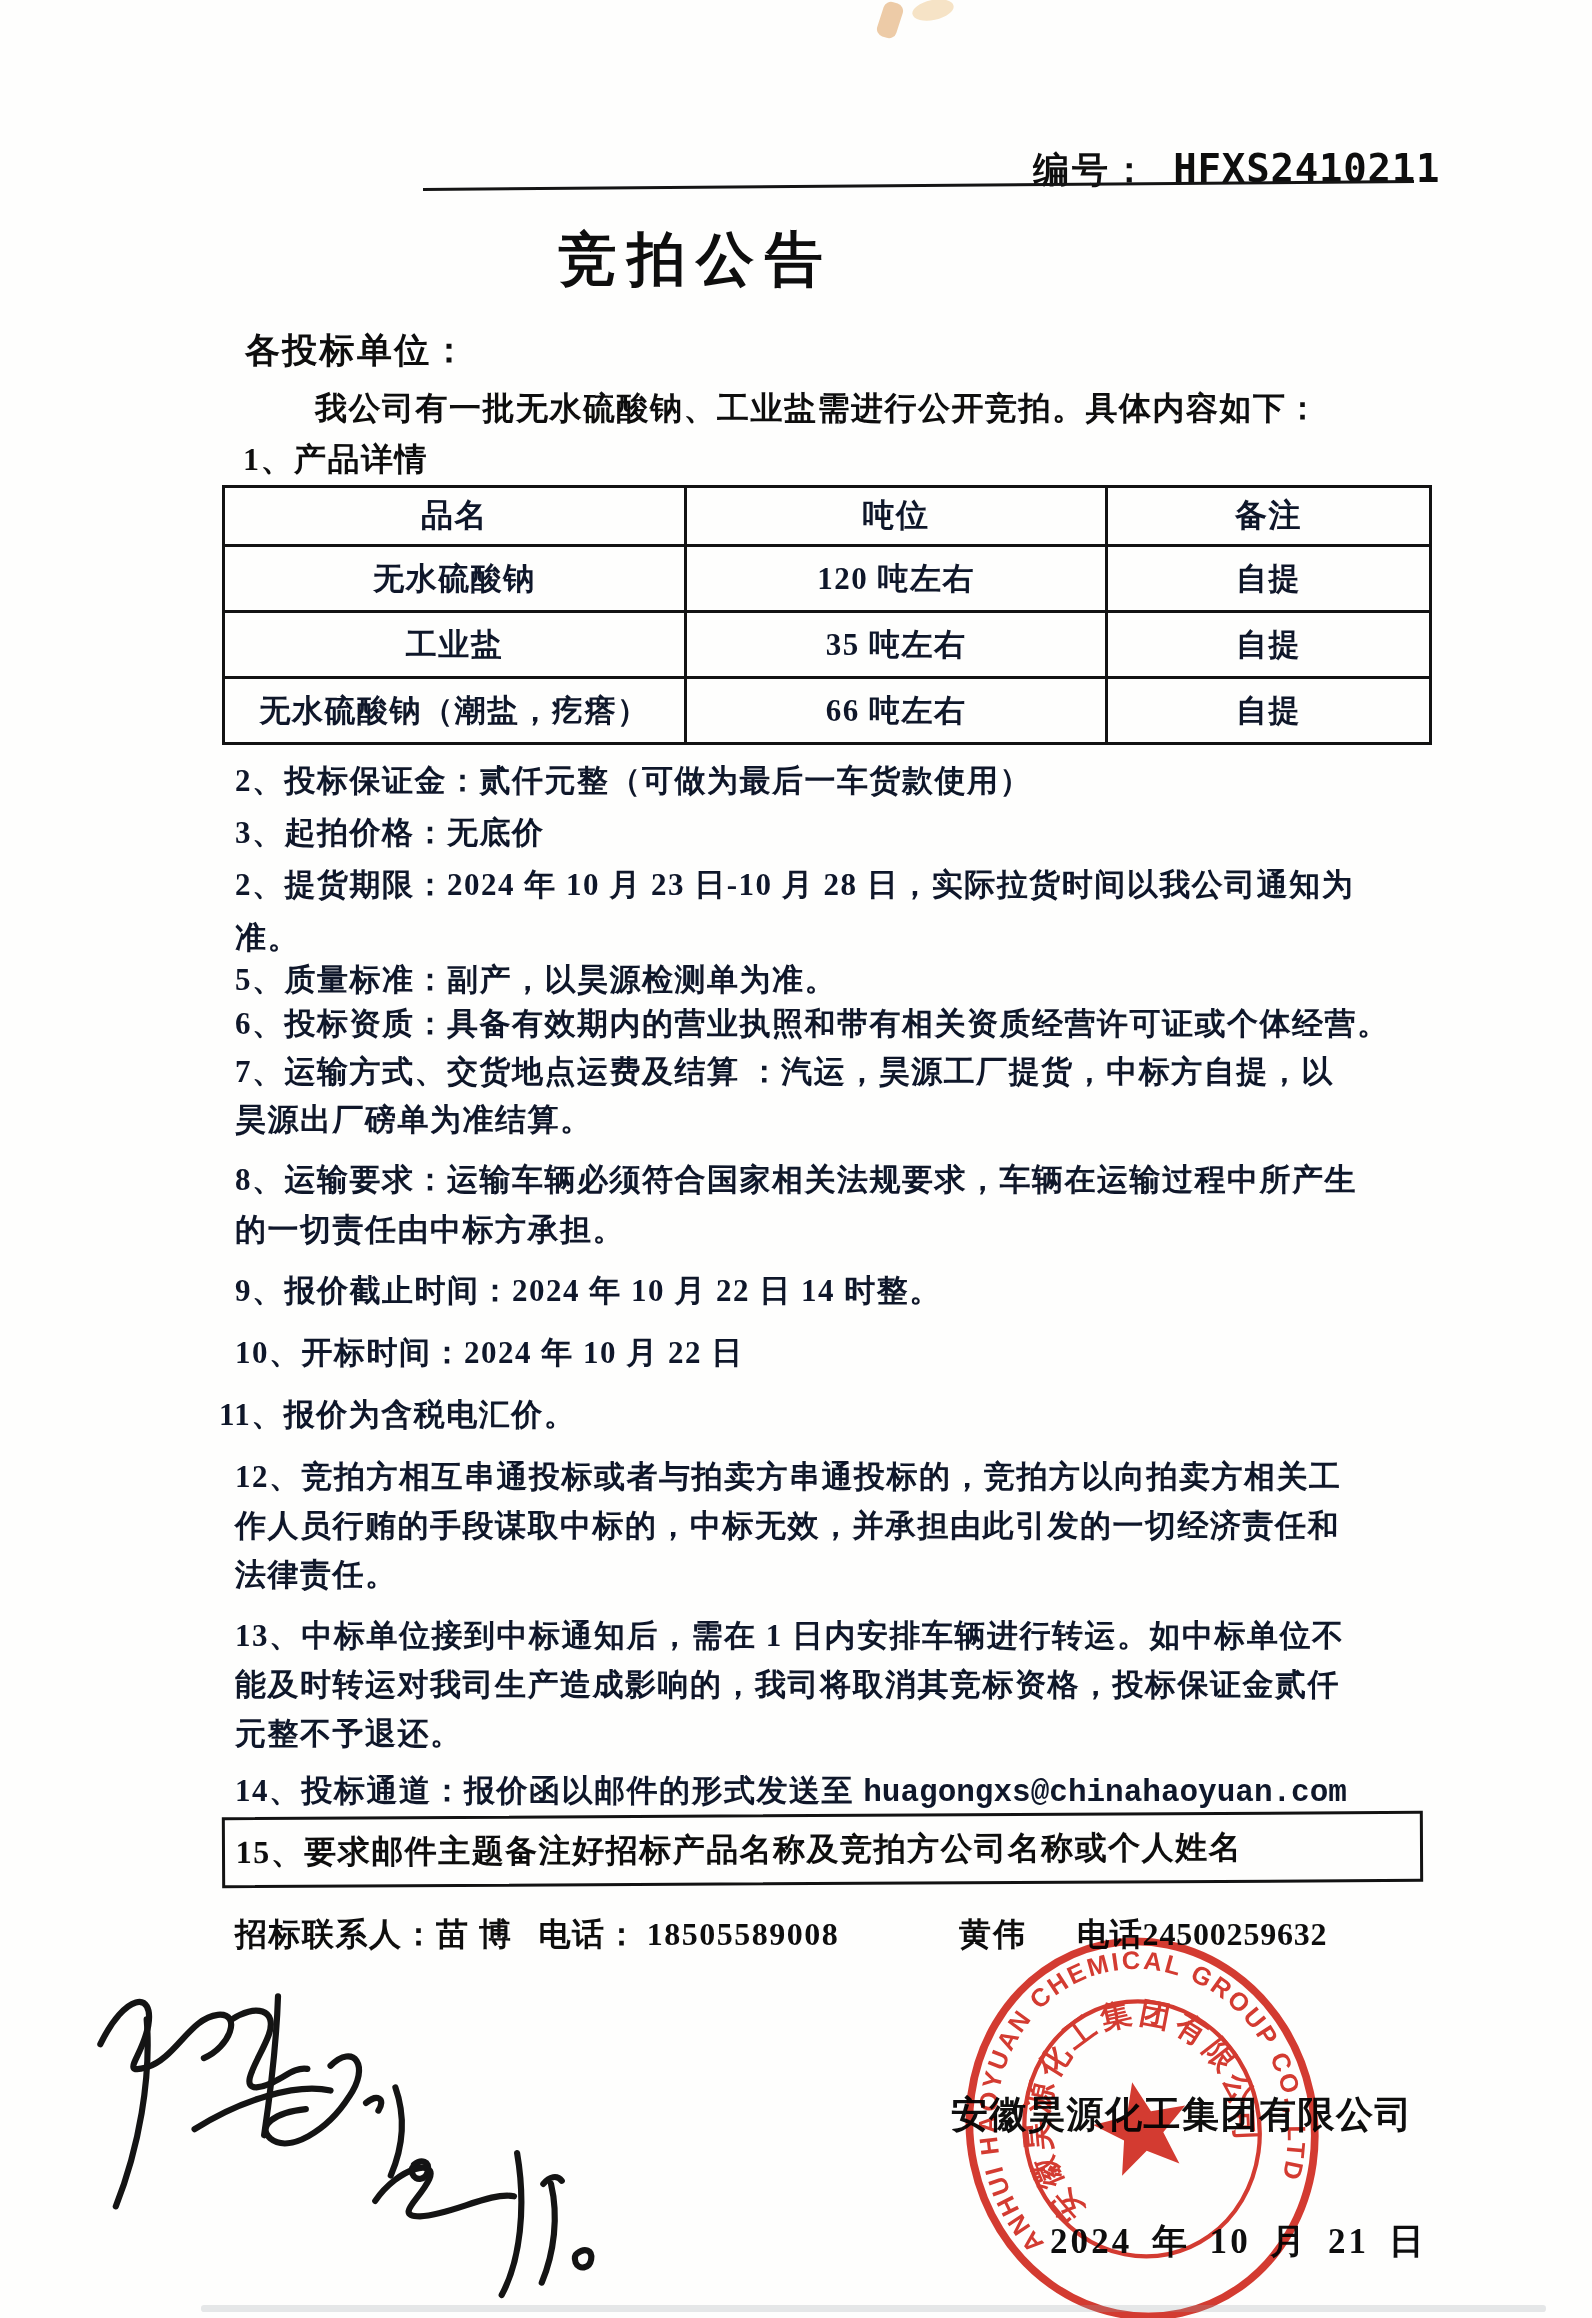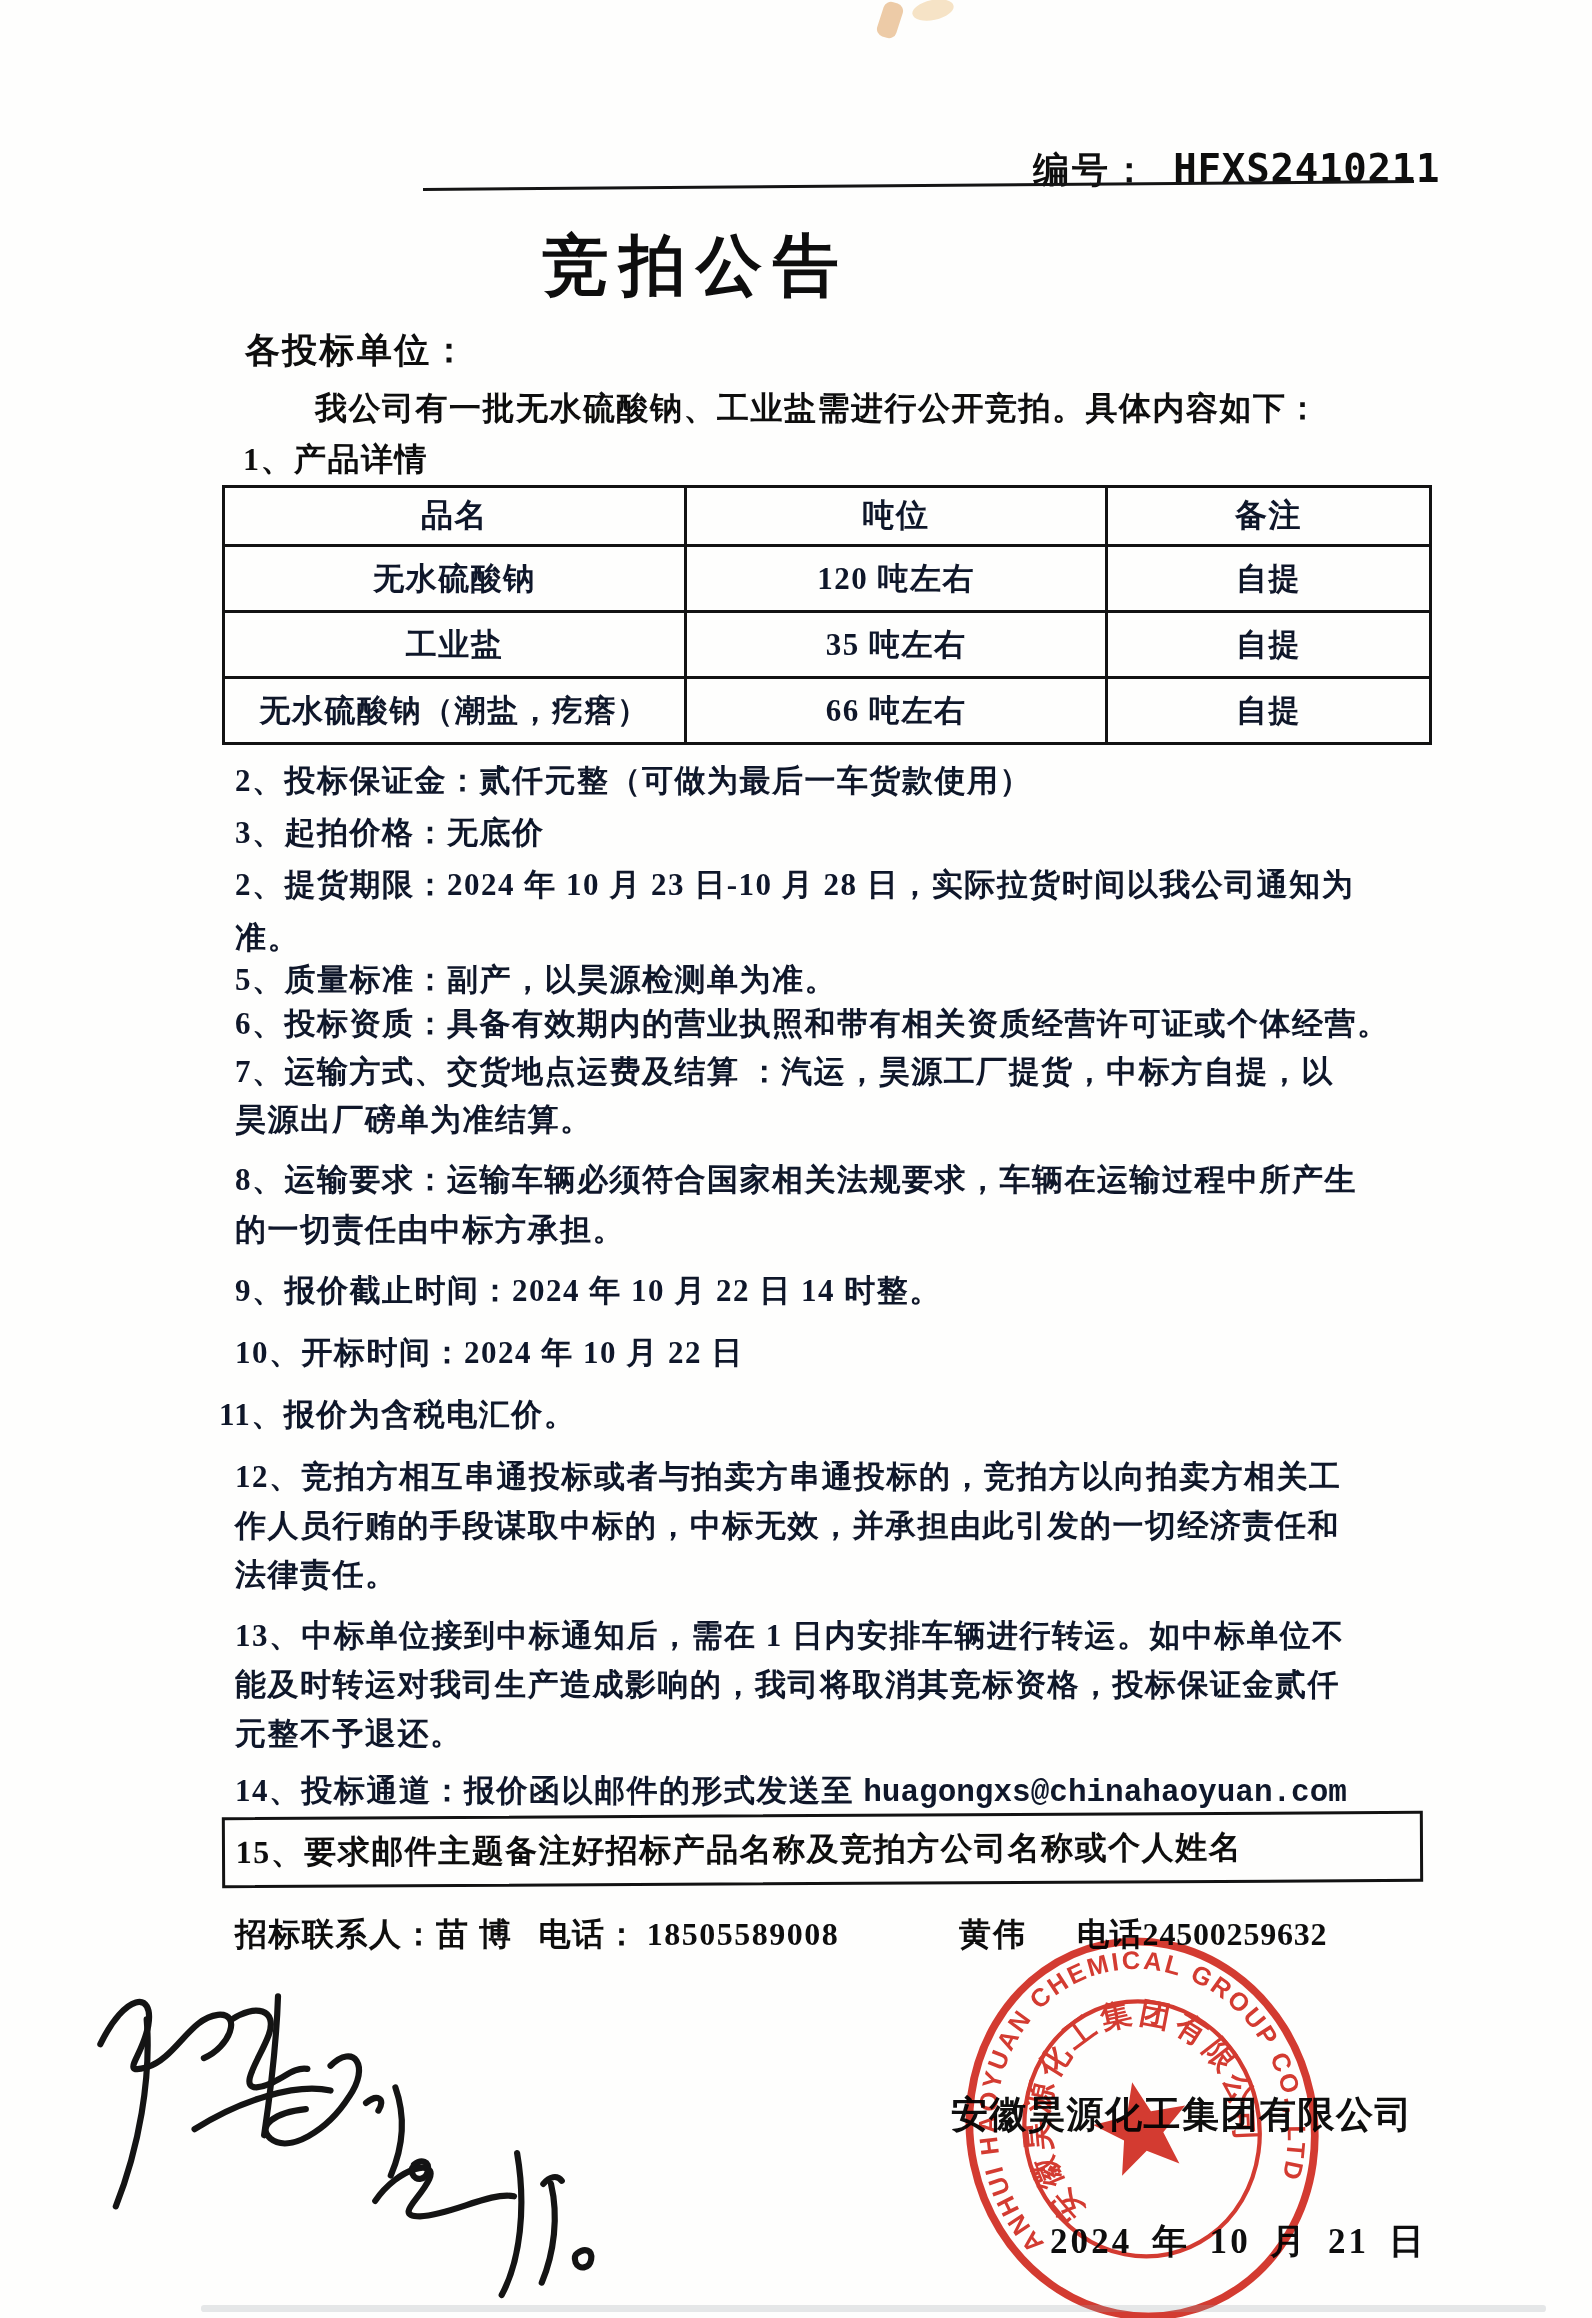--- a/index.html
+++ b/index.html
@@ -5,21 +5,21 @@
   html,body{margin:0;padding:0;background:#e8e8e8;}
   #page{position:relative;width:1592px;height:2319px;background:#fefefdff;overflow:hidden;
         font-family:"Liberation Serif","DejaVu Serif",serif;color:#0e0e0e;}
   .abs{position:absolute;white-space:nowrap;}
   .line{position:absolute;white-space:nowrap;font-size:31px;font-weight:700;letter-spacing:1.5px;color:#0f172a;}
   #doc-number{left:1033px;top:146px;}
   #doc-number .lbl{font-size:36px;font-weight:700;letter-spacing:3.1px;}
   #doc-number .val{font-family:"DejaVu Sans Mono","Liberation Mono",monospace;font-size:39px;font-weight:700;
                    letter-spacing:0.8px;margin-left:23px;}
   #header-rule{left:423px;top:184px;width:991px;height:3.1px;background:#151515;transform:rotate(-0.45deg);}
-  #title{left:0;top:221px;width:1392px;text-align:center;font-size:66px;font-weight:700;letter-spacing:10.8px;}
+  #title{left:0;top:221px;width:1392px;text-align:center;font-size:58px;font-weight:700;letter-spacing:10.8px;}
   #salutation{left:245px;top:327px;font-size:35px;font-weight:700;letter-spacing:2.3px;}
   #intro{left:315px;top:387px;font-size:32px;font-weight:700;letter-spacing:1.5px;}
   #sec1{left:243px;top:438px;font-size:32px;font-weight:700;letter-spacing:1.5px;}
   #product-table{position:absolute;left:222px;top:485px;width:1199px;border-collapse:collapse;
                  table-layout:fixed;}
   #product-table td,#product-table th{border:3.1px solid #131313;text-align:center;vertical-align:middle;
                  font-weight:700;color:#0f172a;padding:0;}
   #product-table th{height:56px;font-size:32px;letter-spacing:1.5px;}
   #product-table td{height:63px;font-size:31px;letter-spacing:1.5px;}
   .c1{width:459px;} .c2{width:418px;} .c3{width:321px;}

